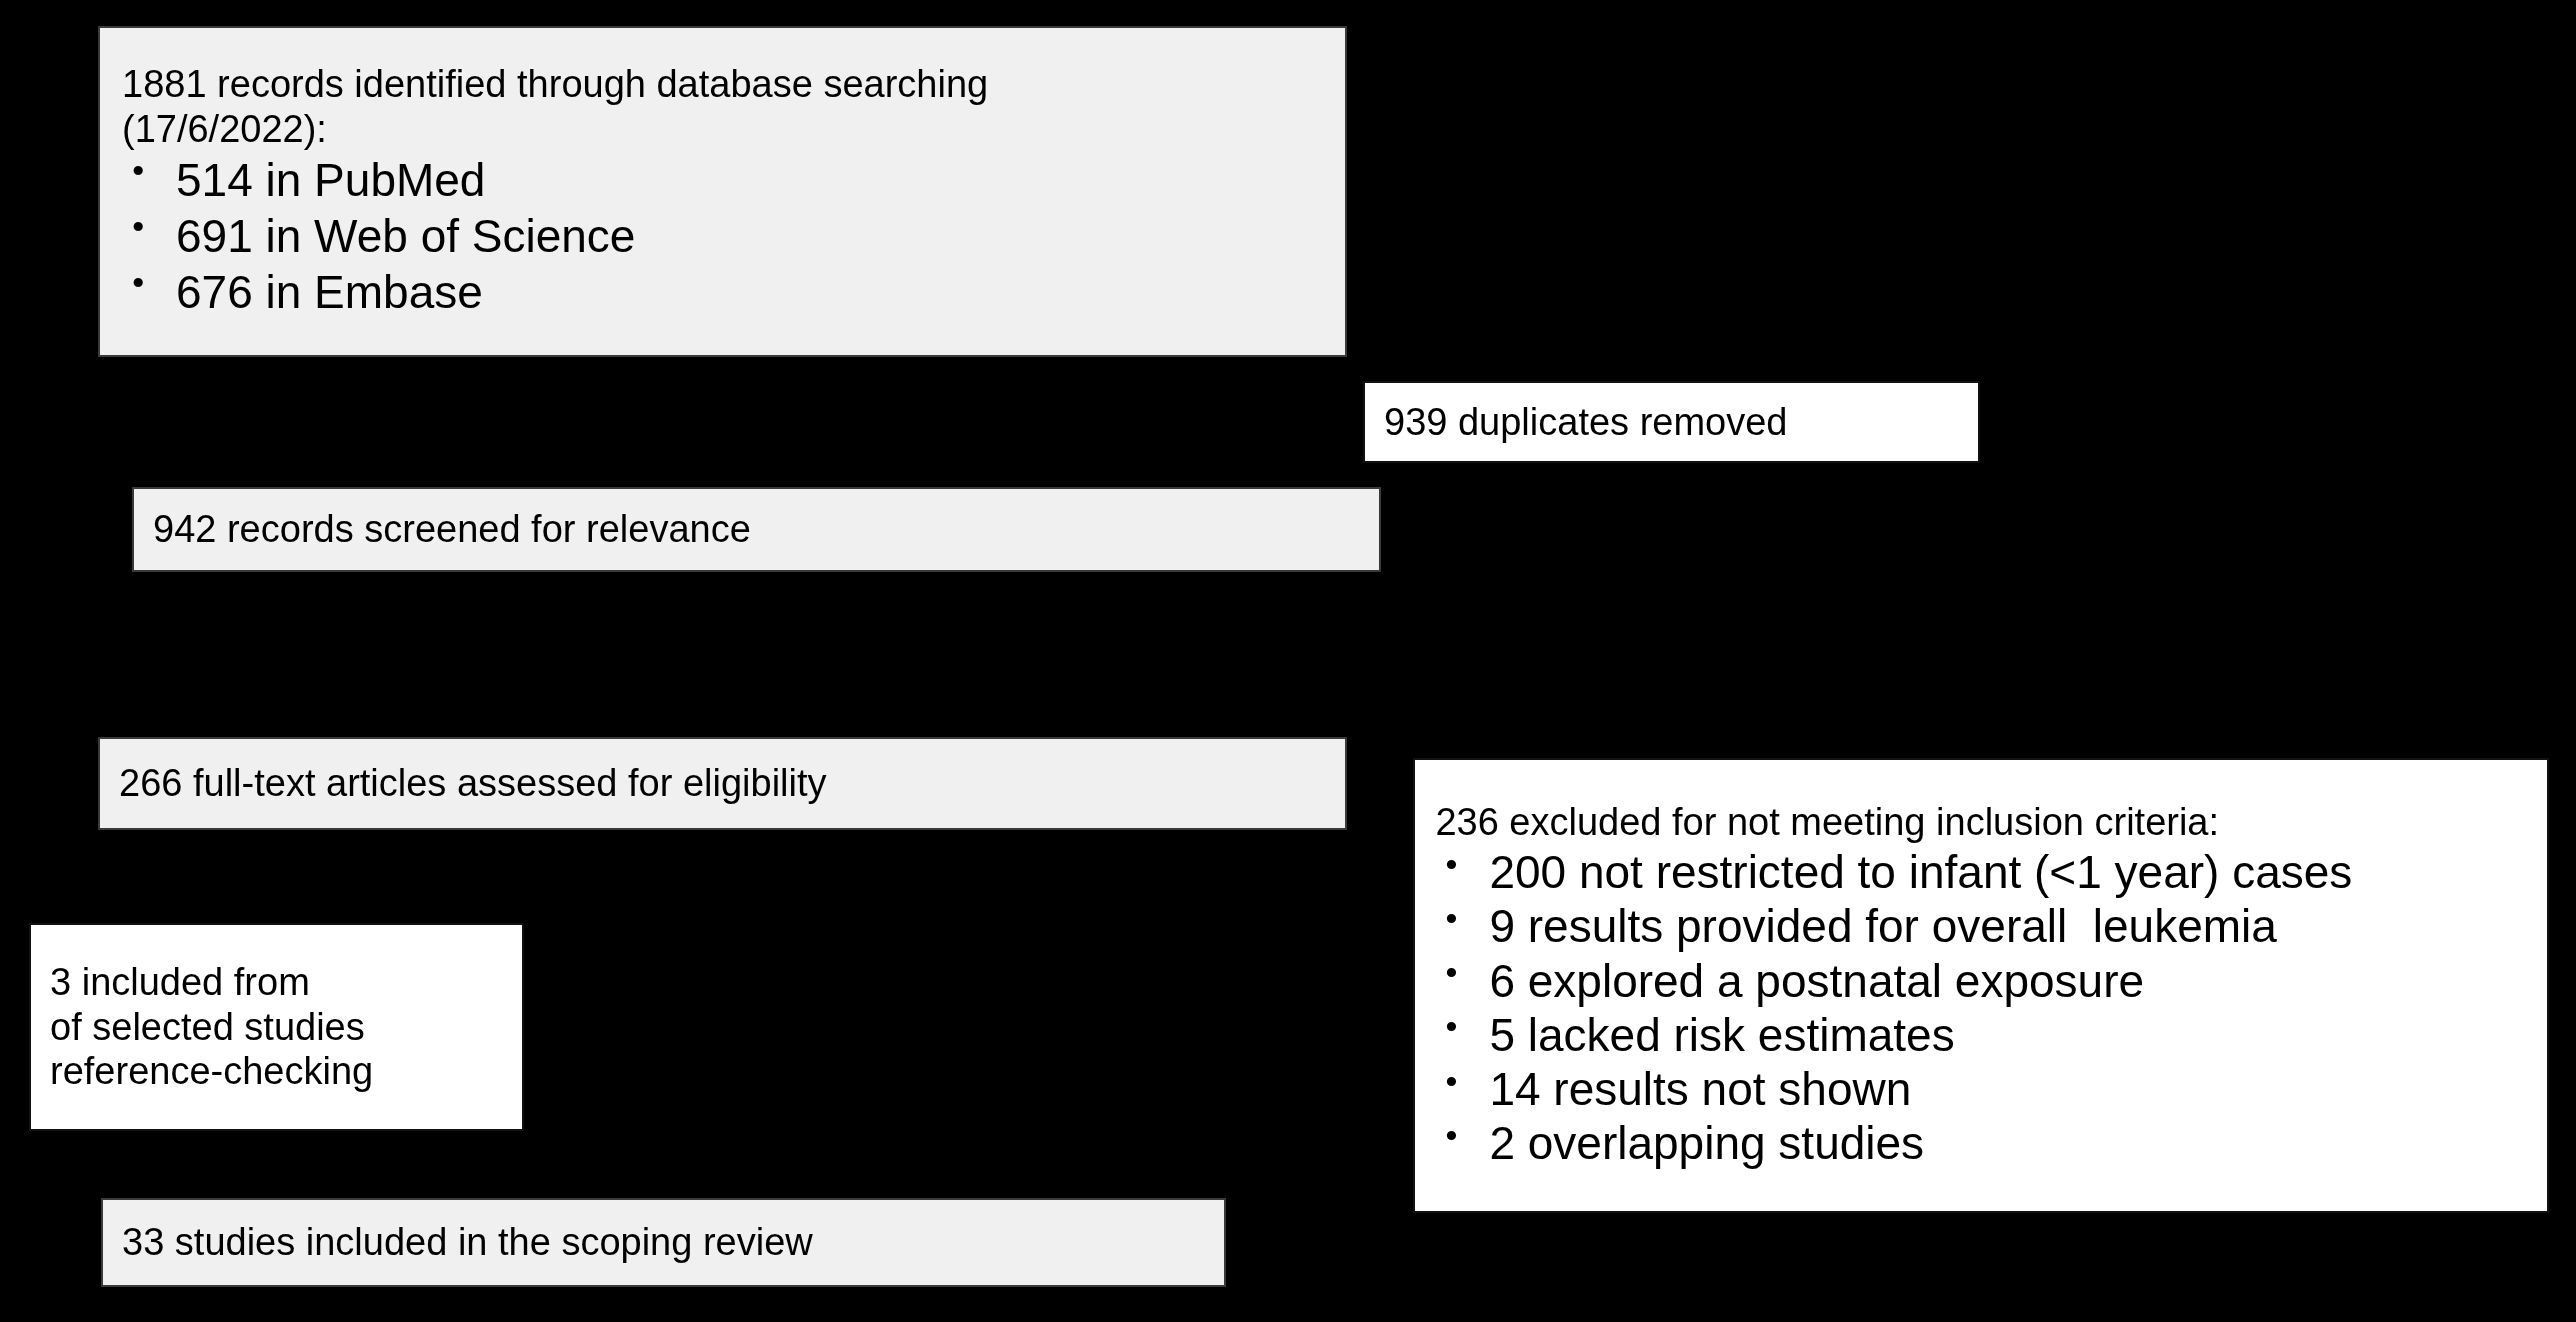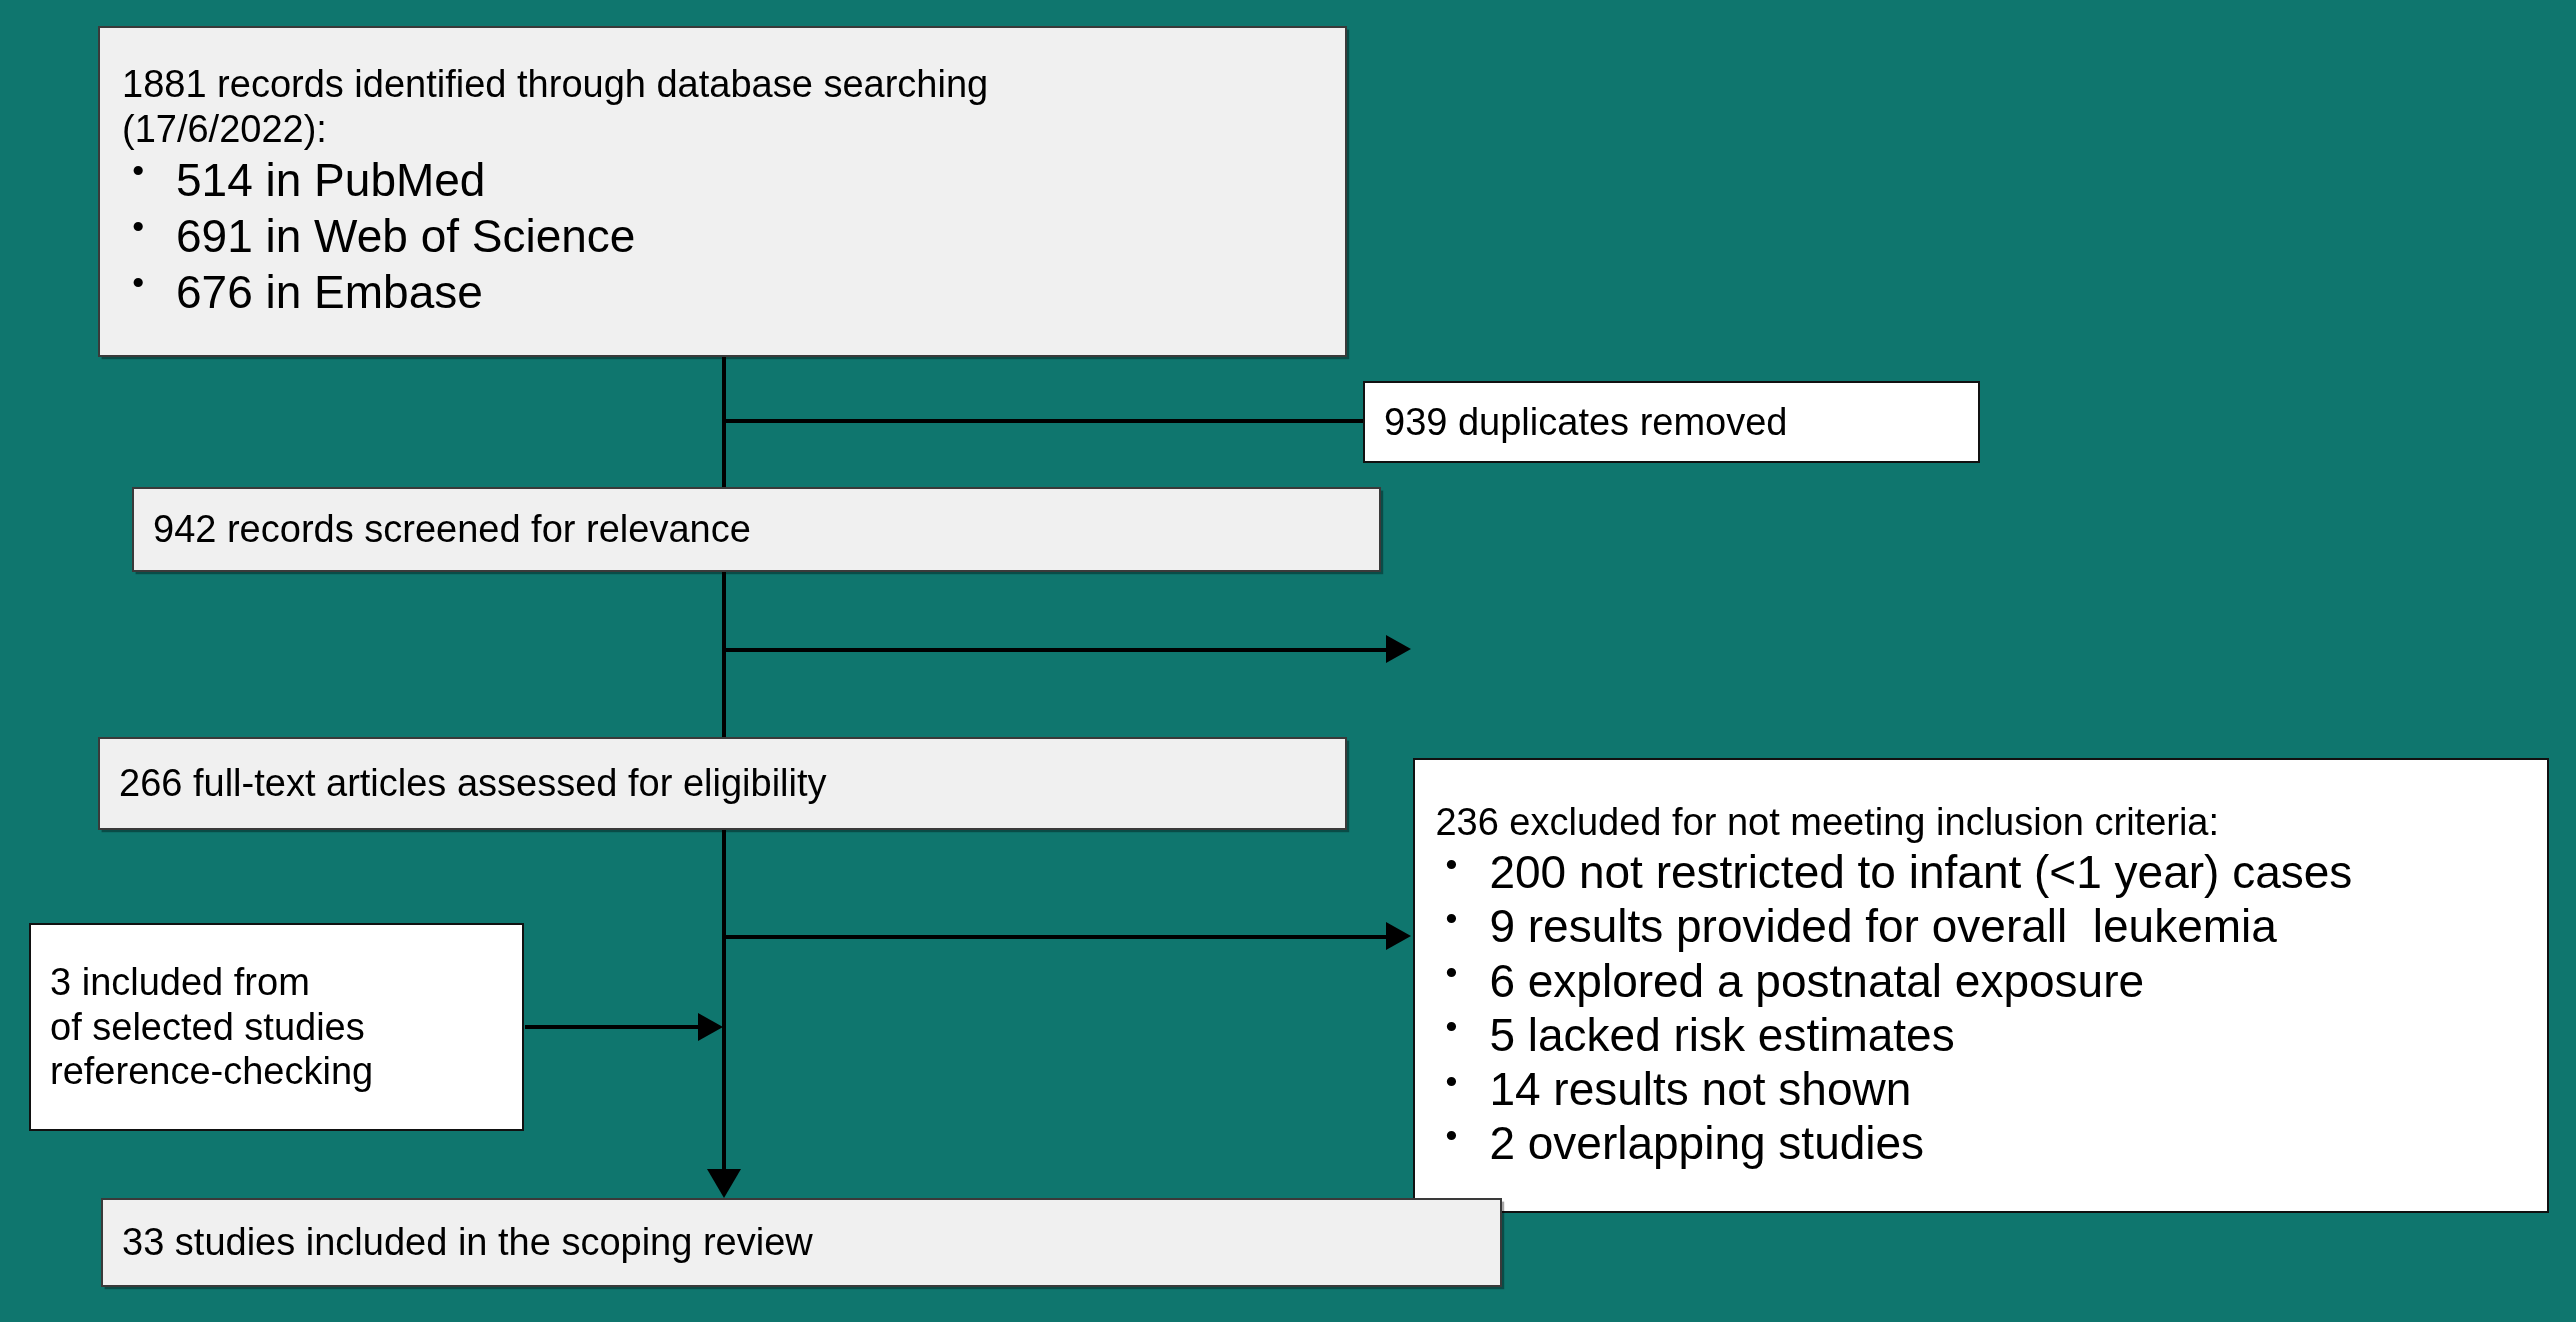--- a/index.html
+++ b/index.html
@@ -9,21 +9,21 @@
     background: #ffffff;
   }
   body {
     font-family: "Liberation Sans", "DejaVu Sans", sans-serif;
     color: #000000;
   }
   #diagram {
     position: relative;
     width: 2576px;
     height: 1322px;
-    background: #0f766e;
+    background: #000000;
     overflow: hidden;
   }
 
   
   .box {
     position: absolute;
     box-sizing: border-box;
     border: 2.2px solid #0d0d0d;
     display: flex;
     flex-direction: column;
@@ -162,18 +162,18 @@
       <li>2 overlapping studies</li>
     </ul>
   </div>
 
   <div class="box plain pad-sm" style="left:29px; top:923px; width:495px; height:208px;">
     <div class="box-text">3 included from</div>
     <div class="box-text">of selected studies</div>
     <div class="box-text">reference-checking</div>
   </div>
 
-  <div class="box shaded pad-sm" style="left:101px; top:1198px; width:1401px; height:89px;">
+  <div class="box shaded pad-sm" style="left:101px; top:1198px; width:1125px; height:89px;">
     <div class="box-text">33 studies included in the scoping review</div>
   </div>
 
 </div>
 
 
 </body></html>

